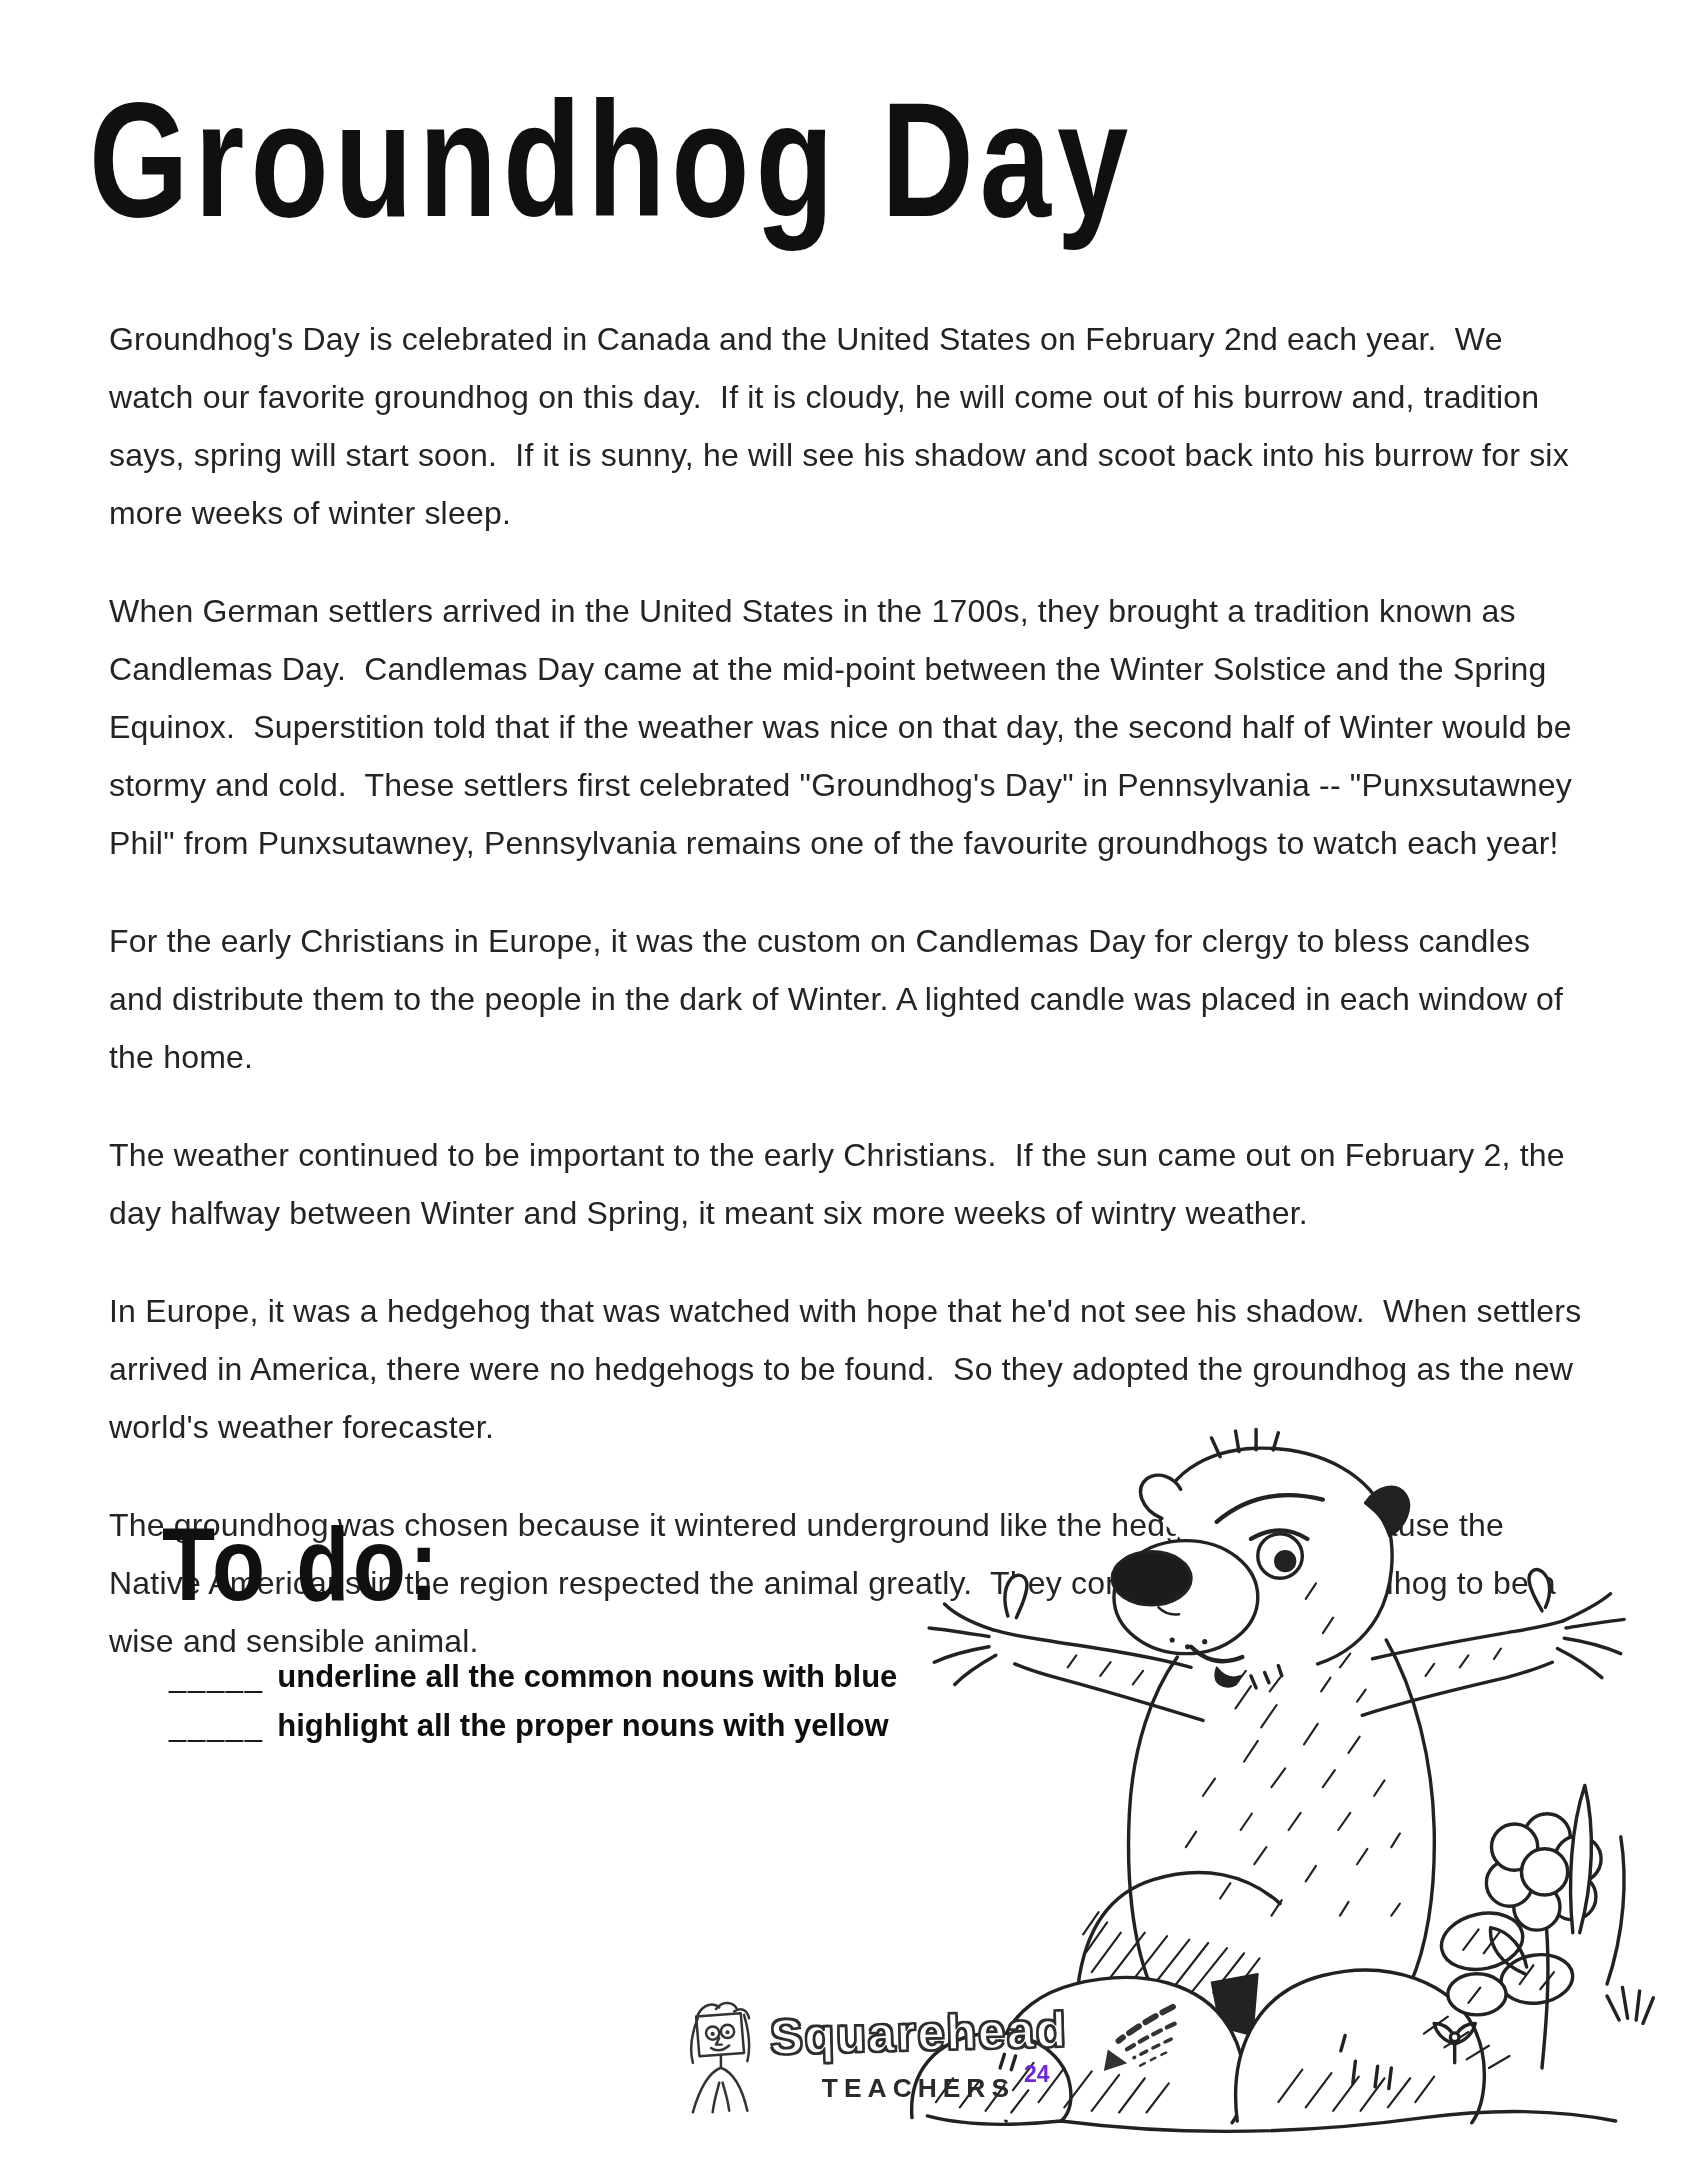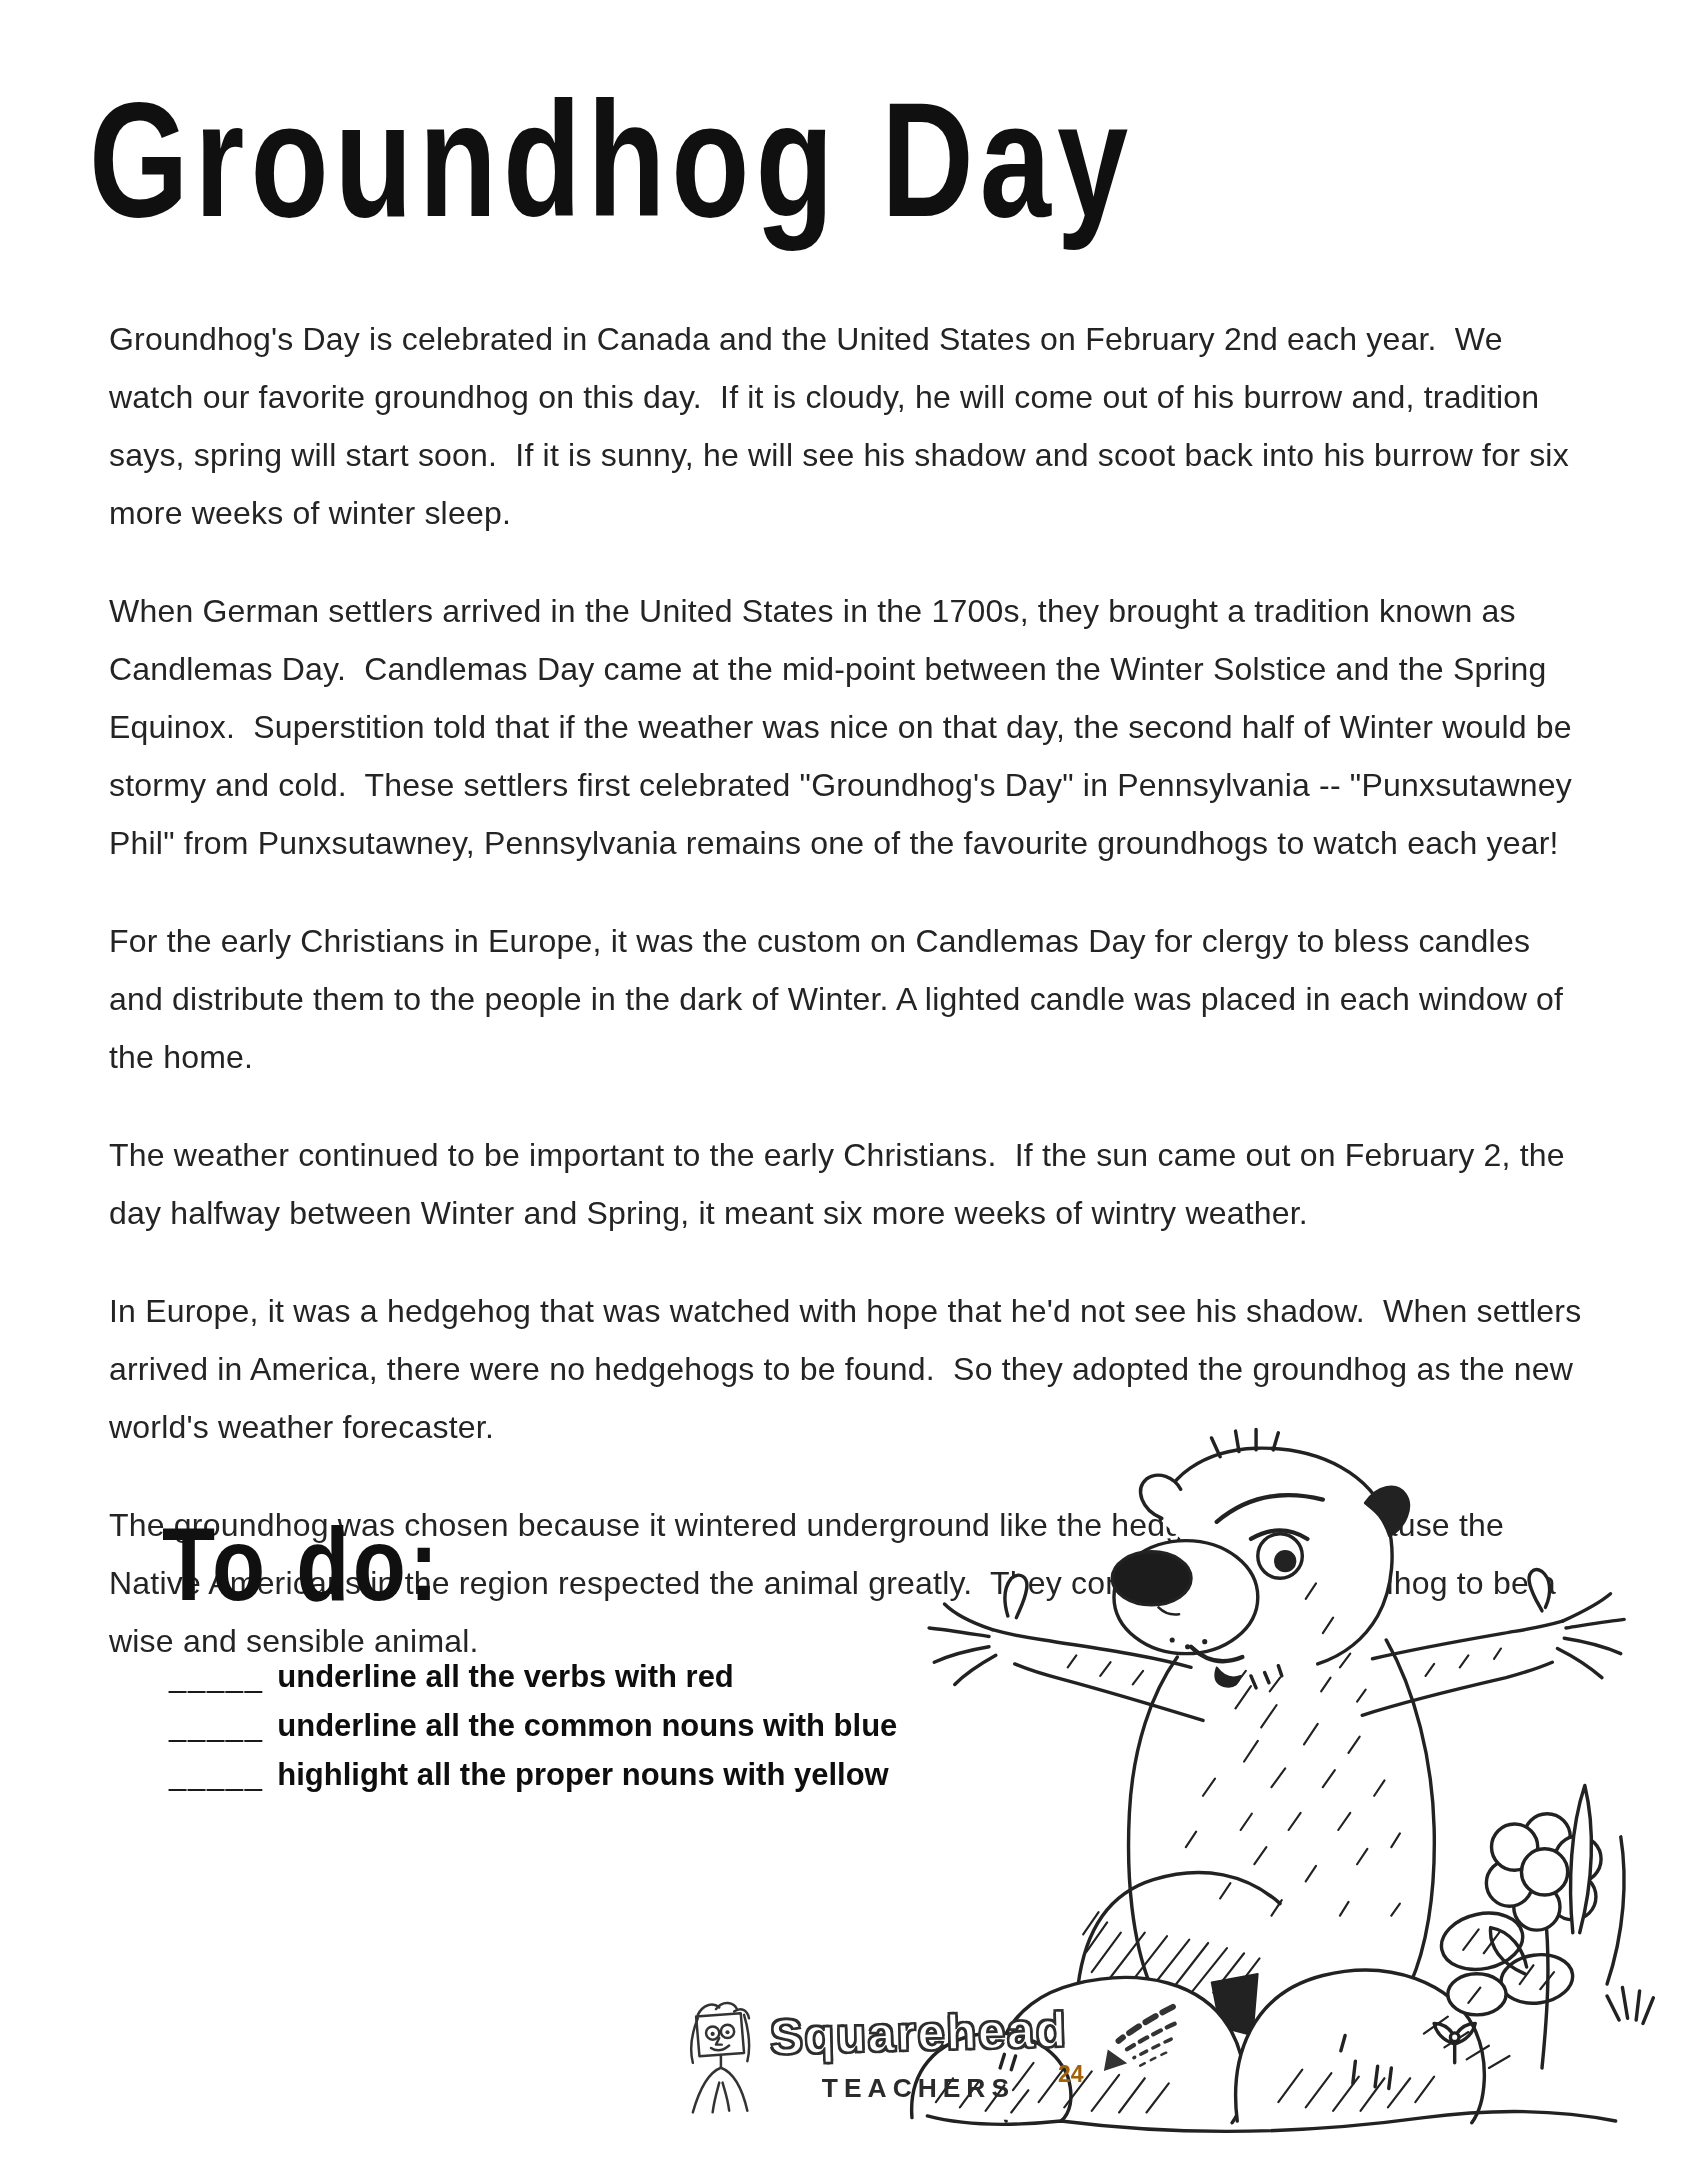--- a/index.html
+++ b/index.html
@@ -59,21 +59,21 @@
   }
 
   
   .groundhog-wrap {
     position:absolute; left:876px; top:1382px;
     width:779px; height:777px;
   }
   .groundhog-wrap svg { width:100%; height:100%; }
   .page-number {
     position:absolute; left:1024px; top:2061px;
-    font-size:23px; font-weight:bold; color:#a16207;margin-left:34px;
+    font-size:23px; font-weight:bold; color:#6d28d9;
   }
 
   
   .logo {
     position:absolute; left:673px; top:2000px;
     display:flex; align-items:flex-start; gap:1.7px;
   }
   .logo-text { text-align:center; margin-top:5.1px; }
   .logo-title {
     font-size:49px; font-weight:bold; letter-spacing:1.7px;
@@ -101,23 +101,20 @@
     <p>When German settlers arrived in the United States in the 1700s, they brought a tradition known as Candlemas Day.  Candlemas Day came at the mid-point between the Winter Solstice and the Spring Equinox.  Superstition told that if the weather was nice on that day, the second half of Winter would be stormy and cold.  These settlers first celebrated "Groundhog's Day" in Pennsylvania -- "Punxsutawney Phil" from Punxsutawney, Pennsylvania remains one of the favourite groundhogs to watch each year!</p>
     <p>For the early Christians in Europe, it was the custom on Candlemas Day for clergy to bless candles and distribute them to the people in the dark of Winter. A lighted candle was placed in each window of the home.</p>
     <p>The weather continued to be important to the early Christians.  If the sun came out on February 2, the day halfway between Winter and Spring, it meant six more weeks of wintry weather.</p>
     <p>In Europe, it was a hedgehog that was watched with hope that he'd not see his shadow.  When settlers arrived in America, there were no hedgehogs to be found.  So they adopted the groundhog as the new world's weather forecaster.</p>
     <p>The groundhog was chosen because it wintered underground like the hedgehog and because the Native Americans in the region respected the animal greatly.  They considered the groundhog to be a wise and sensible animal.</p>
   </div>
 
   <div class="todo-heading">To do:</div>
 
   <div class="todo-list">
-    <div class="todo-item">
-      <span class="todo-blank">_____</span><span>underline all the verbs with red</span>
-    </div>
     <div class="todo-item">
       <span class="todo-blank">_____</span><span>underline all the common nouns with blue</span>
     </div>
     <div class="todo-item">
       <span class="todo-blank">_____</span><span>highlight all the proper nouns with yellow</span>
     </div>
   </div>
 
   <div class="groundhog-wrap">
     <svg viewBox="0 0 910 905" xmlns="http://www.w3.org/2000/svg">

